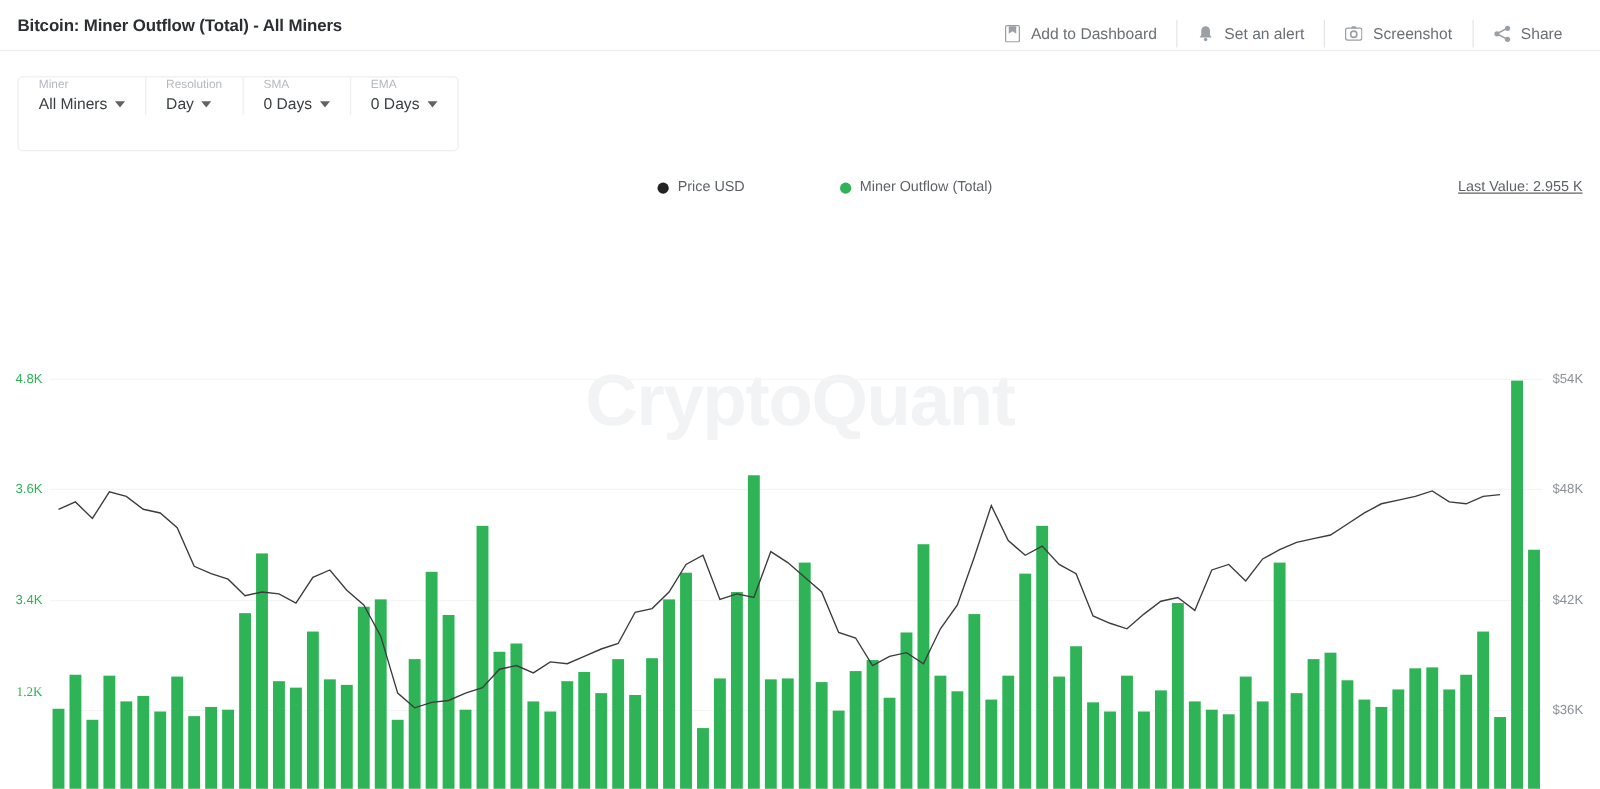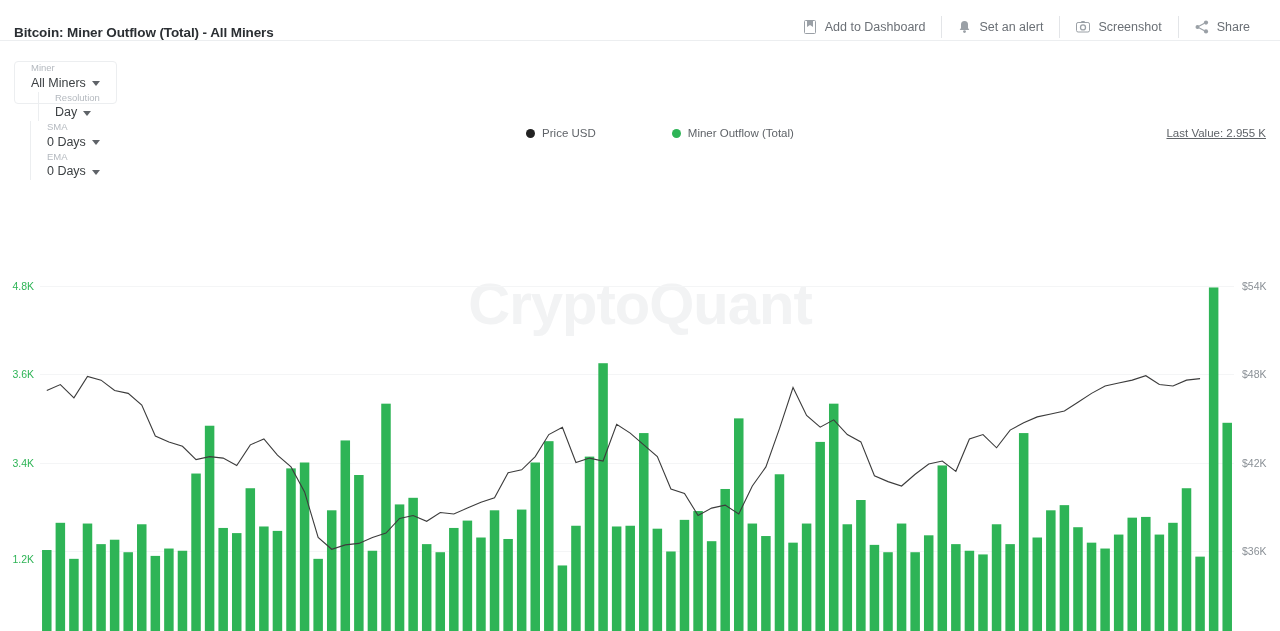--- a/index.html
+++ b/index.html
@@ -8,43 +8,43 @@
     background:#ffffff;
     font-family:"Liberation Sans", sans-serif;
     color:#3c4043;
     overflow:hidden;
   }
 
   
   .header {
     position:relative;
     height:41px;
-    display:flex; align-items:flex-end;
+    display:flex; align-items:center;
     padding:0 14px 0 14px;
     border-bottom:1px solid #eceef0;
   }
   .page-title { font-size:13.5px; font-weight:700; color:#2b2f33; letter-spacing:-0.1px; }
   .header-actions { margin-left:auto; display:flex; align-items:center; height:100%; }
   .hdr-btn {
     display:flex; align-items:center; gap:8px;
     padding:0 16px; height:22px;
     font-size:12.5px; color:#6b7076;
     cursor:pointer; white-space:nowrap;
     border-left:1px solid #e3e5e8;
     margin-top:13px;
   }
   .hdr-btn:first-child { border-left:none; }
   .hdr-btn svg { display:block; fill:#9aa0a6; }
 
   
   .controls-wrap { padding:16px 14px 0 14px; }
   .controls {
-    display:inline-flex; align-items:flex-end;
+    display:inline-flex; align-items:flex-start;
     border:1px solid #eceef0; border-radius:4px;
-    background:#fff; height:43px;flex-direction:column;
+    background:#fff; height:60px;
   }
   .ctl {
     display:flex; flex-direction:column; justify-content:center;
     padding:0 16px; min-width:58px;
     border-left:1px solid #eceef0;
     cursor:pointer;
   }
   .ctl:first-child { border-left:none; }
   .ctl-label { font-size:9.5px; color:#b4b9bf; line-height:1.25; margin-bottom:2px; }
   .ctl-value { font-size:12.5px; color:#3c4043; line-height:1.25; display:flex; align-items:center; gap:6px; }
@@ -181,21 +181,21 @@
   </div>
   <div class="last-value">Last Value: 2.955 K</div>
 </div>
 
 <div class="chart-area">
   <div class="watermark">CryptoQuant</div>
   <div class="y-left" id="y-left">
       <div class="ytick" style="top: 139px;">4.8K</div>
       <div class="ytick" style="top: 227.25px;">3.6K</div>
       <div class="ytick" style="top: 315.5px;">3.4K</div>
-      <div class="ytick" style="top: 412px;">1.2K</div>
+      <div class="ytick" style="top: 391px; font-family: Liberation Serif, serif;">1.2K</div>
       <div class="ytick" style="top: 492px;">0</div>
     </div>
   <div class="y-right" id="y-right">
       <div class="ytick" style="top: 139px;">$54K</div>
       <div class="ytick" style="top: 227.25px;">$48K</div>
       <div class="ytick" style="top: 315.5px;">$42K</div>
       <div class="ytick" style="top: 403.75px;">$36K</div>
       <div class="ytick" style="top: 492px;">$30K</div>
     </div>
   <div id="grid-host">

